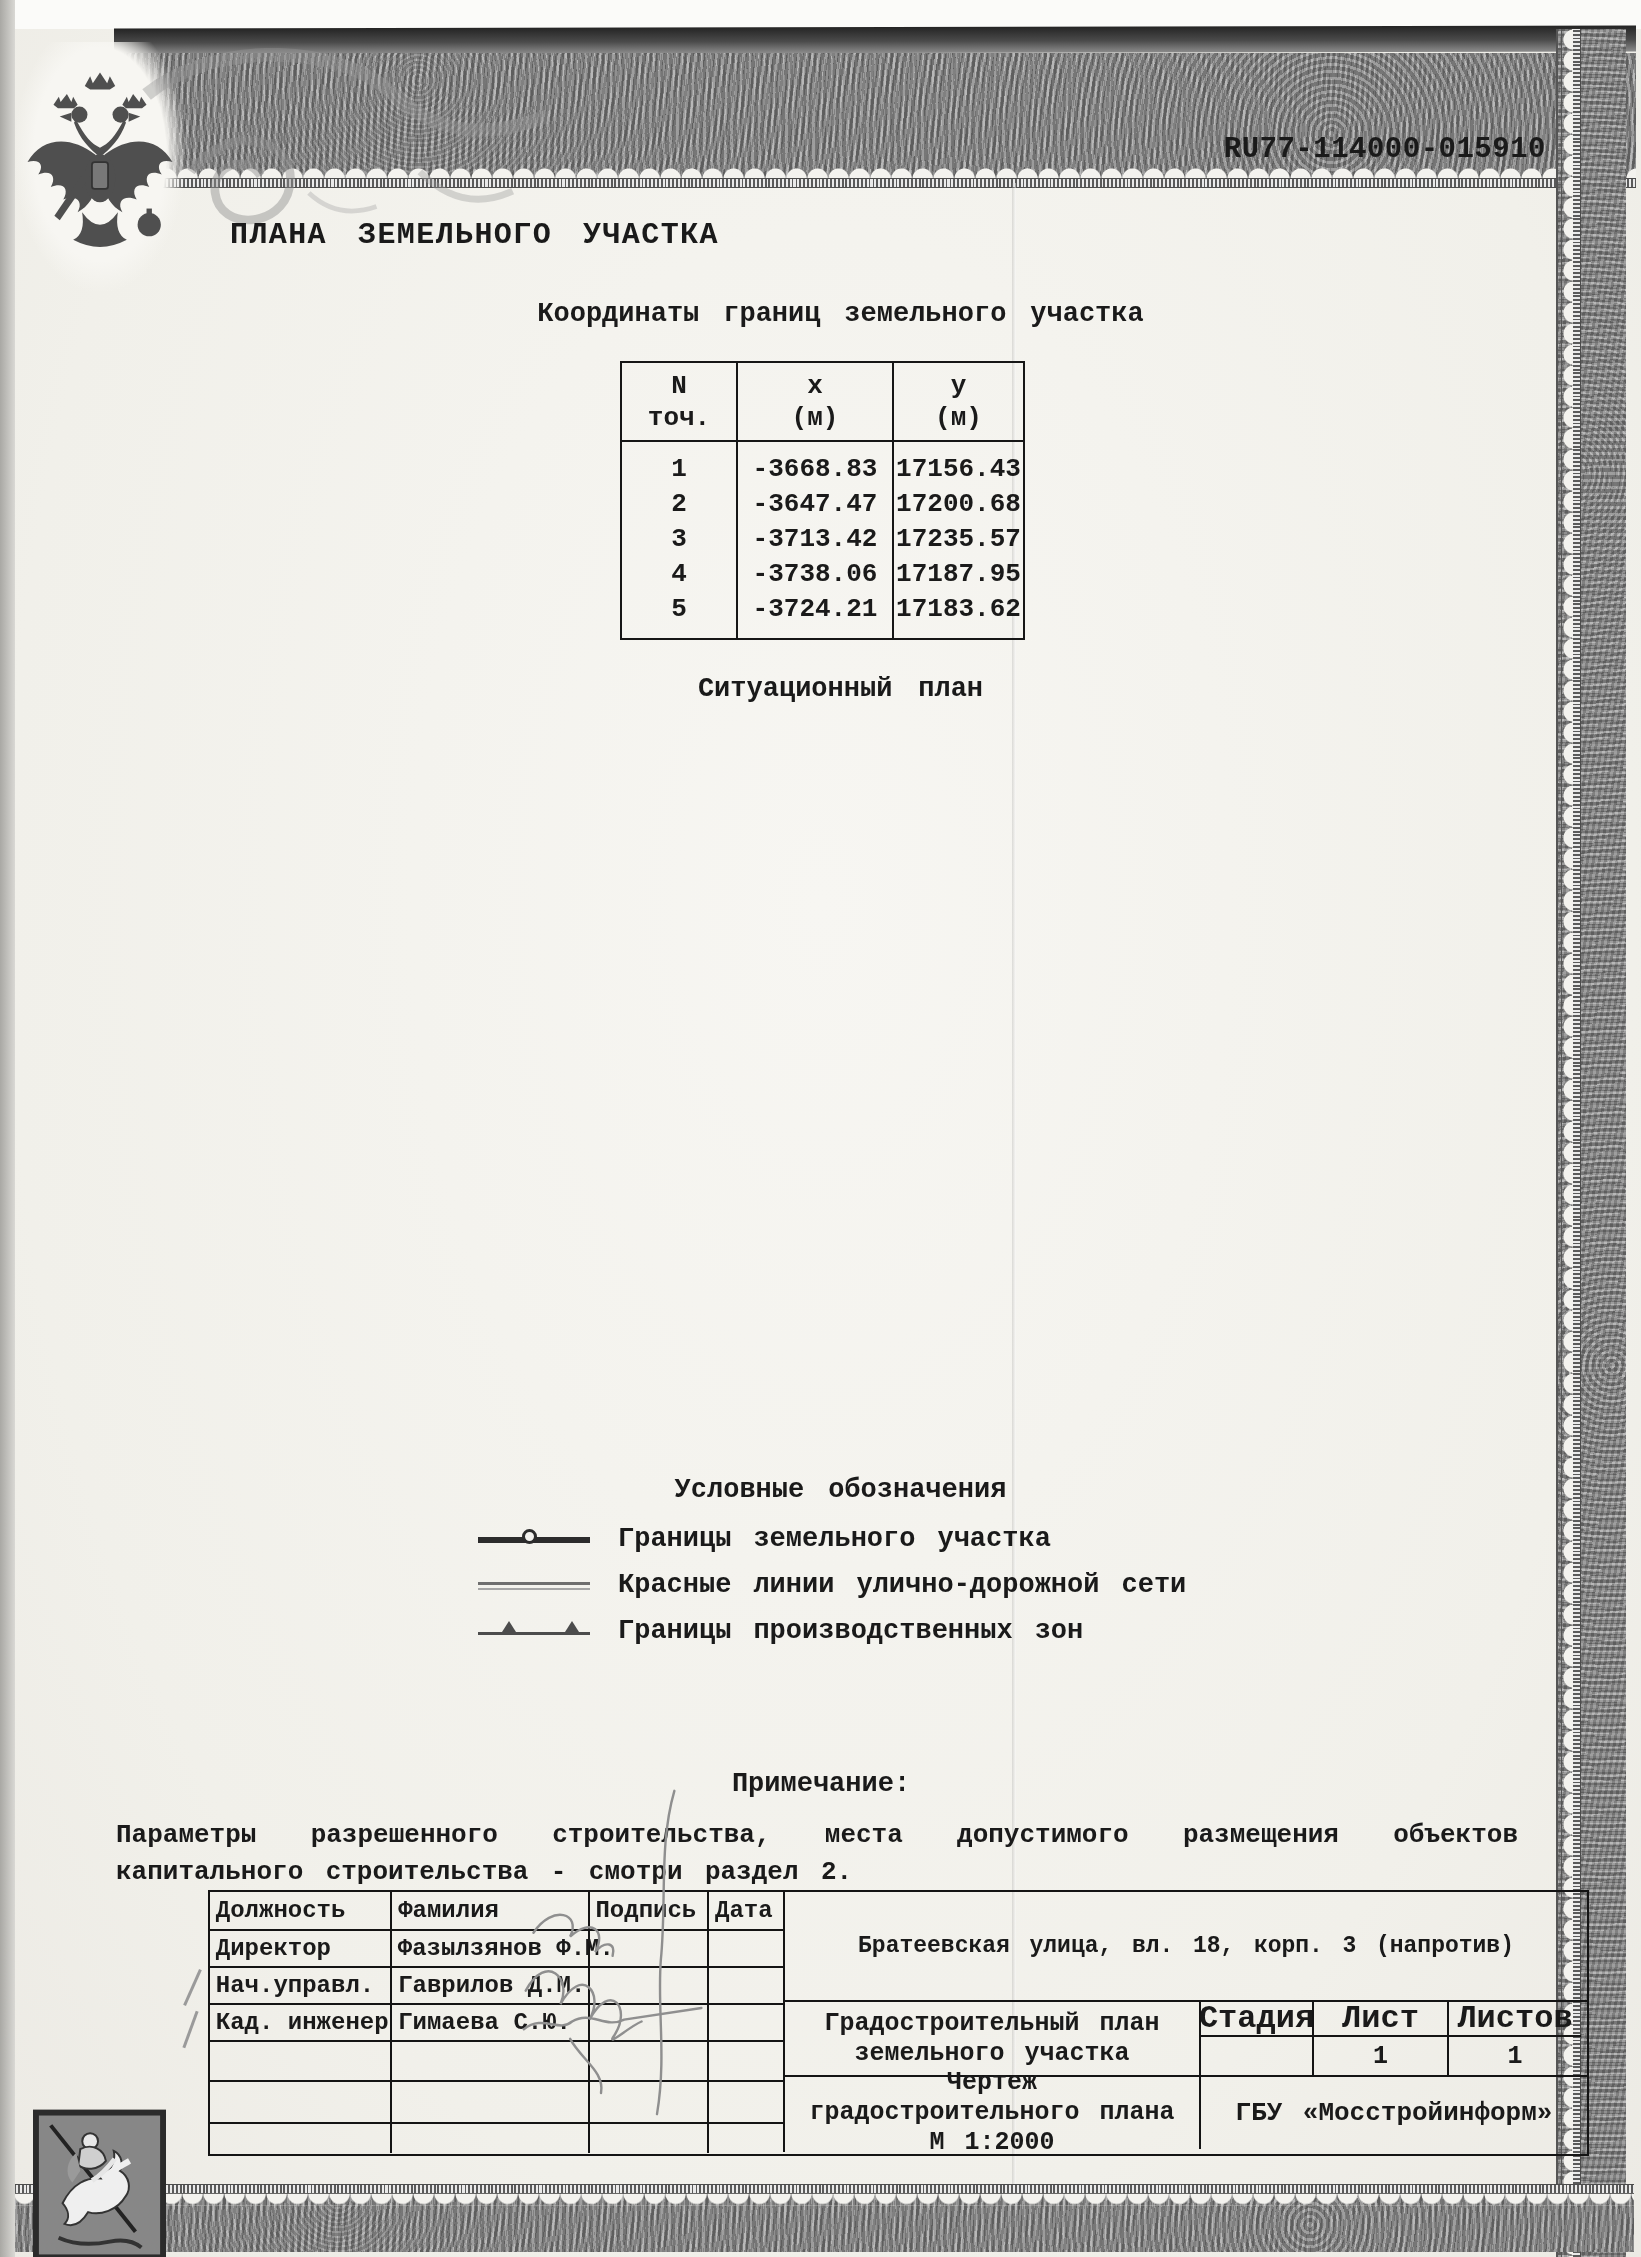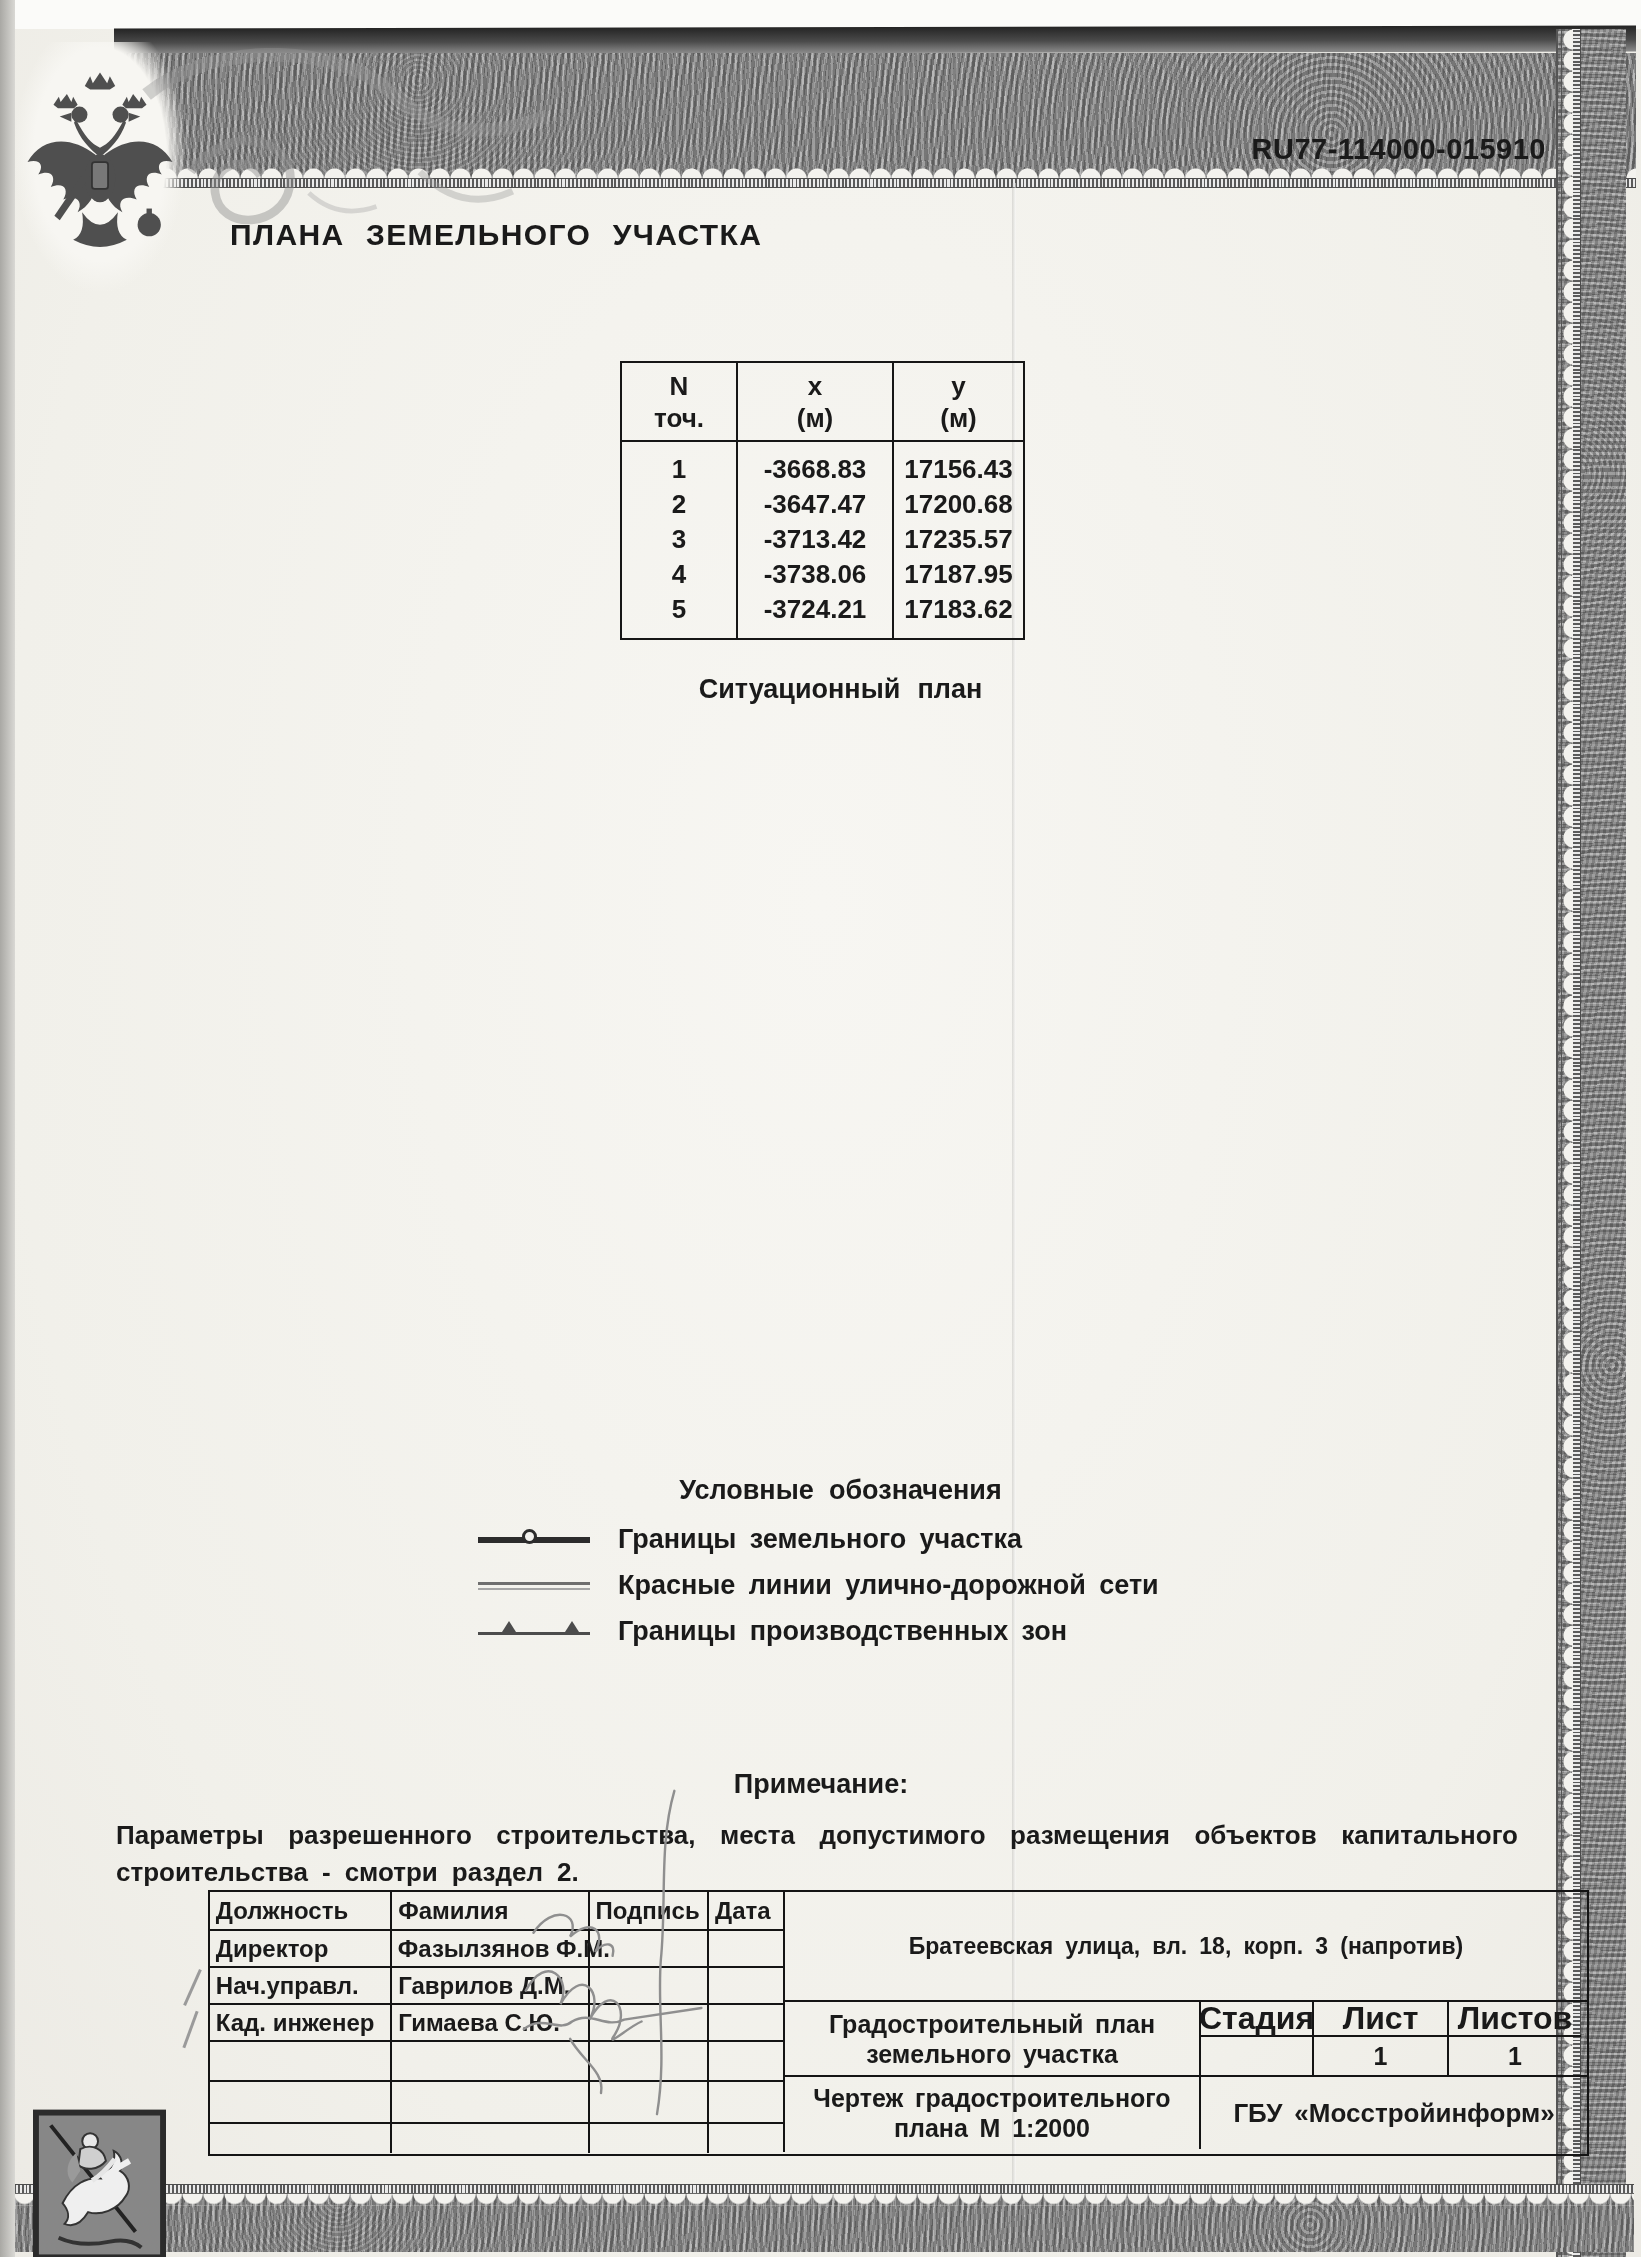--- a/index.html
+++ b/index.html
@@ -1,19 +1,19 @@
 <!DOCTYPE html>
 <html><head>
 <meta charset="utf-8">
 <style>
   html,body{margin:0;padding:0;background:#d8d7d3;}
   #page{
     position:relative; width:1641px; height:2257px; overflow:hidden;
     background: radial-gradient(ellipse at 50% 40%, #f7f6f2 0%, #f1f0ea 70%, #eceae4 100%);
-    font-family:Liberation Sans, sans-serif; color:#1a1a1a;
+    font-family:Liberation Mono, monospace; color:#1a1a1a;
   }
   
   .scan-strip-left{position:absolute;left:0;top:0;width:15.4px;height:2257px;
     background:linear-gradient(to right,#a9a8a4,#d9d8d4);}
   .top-white{position:absolute;left:0;top:0;width:1641px;height:29px;background:#fbfbf9;}
   .top-dark{position:absolute;left:114px;top:27px;width:1522px;height:26px;
     background:linear-gradient(180deg,#242424 0%,#4b4b4b 55%,#8c8c8c 100%);transform:rotate(-0.12deg);}
   .guil{
     background:
       repeating-radial-gradient(circle at 20% 20%, #ababab 0 1.9px, #8d8d8d 1.9px 4.8px),
@@ -178,20 +178,21 @@
       <circle cx="58" cy="32" r="8" fill="#e8e8e8" stroke="#333333" stroke-width="2"></circle>
       <path d="M48,40 C60,34 72,40 74,52 C66,62 52,62 46,56 Z" fill="#cfcfcf" stroke="#333333" stroke-width="2"></path>
       <path d="M44,44 C34,52 32,66 40,74 L48,62 Z" fill="#9a9a9a"></path>
       <path d="M26,130 q22,10 52,4 q20,-4 32,6" fill="none" stroke="#333333" stroke-width="4"></path>
     </svg>
   </div>
 
   <div class="doc-number">RU77-114000-015910</div>
   <div class="main-title">ПЛАНА ЗЕМЕЛЬНОГО УЧАСТКА</div>
 
+  <div class="centered-heading coord-title">Координаты границ земельного участка</div>
 
   <div class="coord-table">
     <div class="ct-head">
       <div class="ct-cell w1">
         <div>N</div>
         <div>точ.</div>
       </div>
       <div class="ct-cell w2">
         <div>x</div>
         <div>(м)</div>

